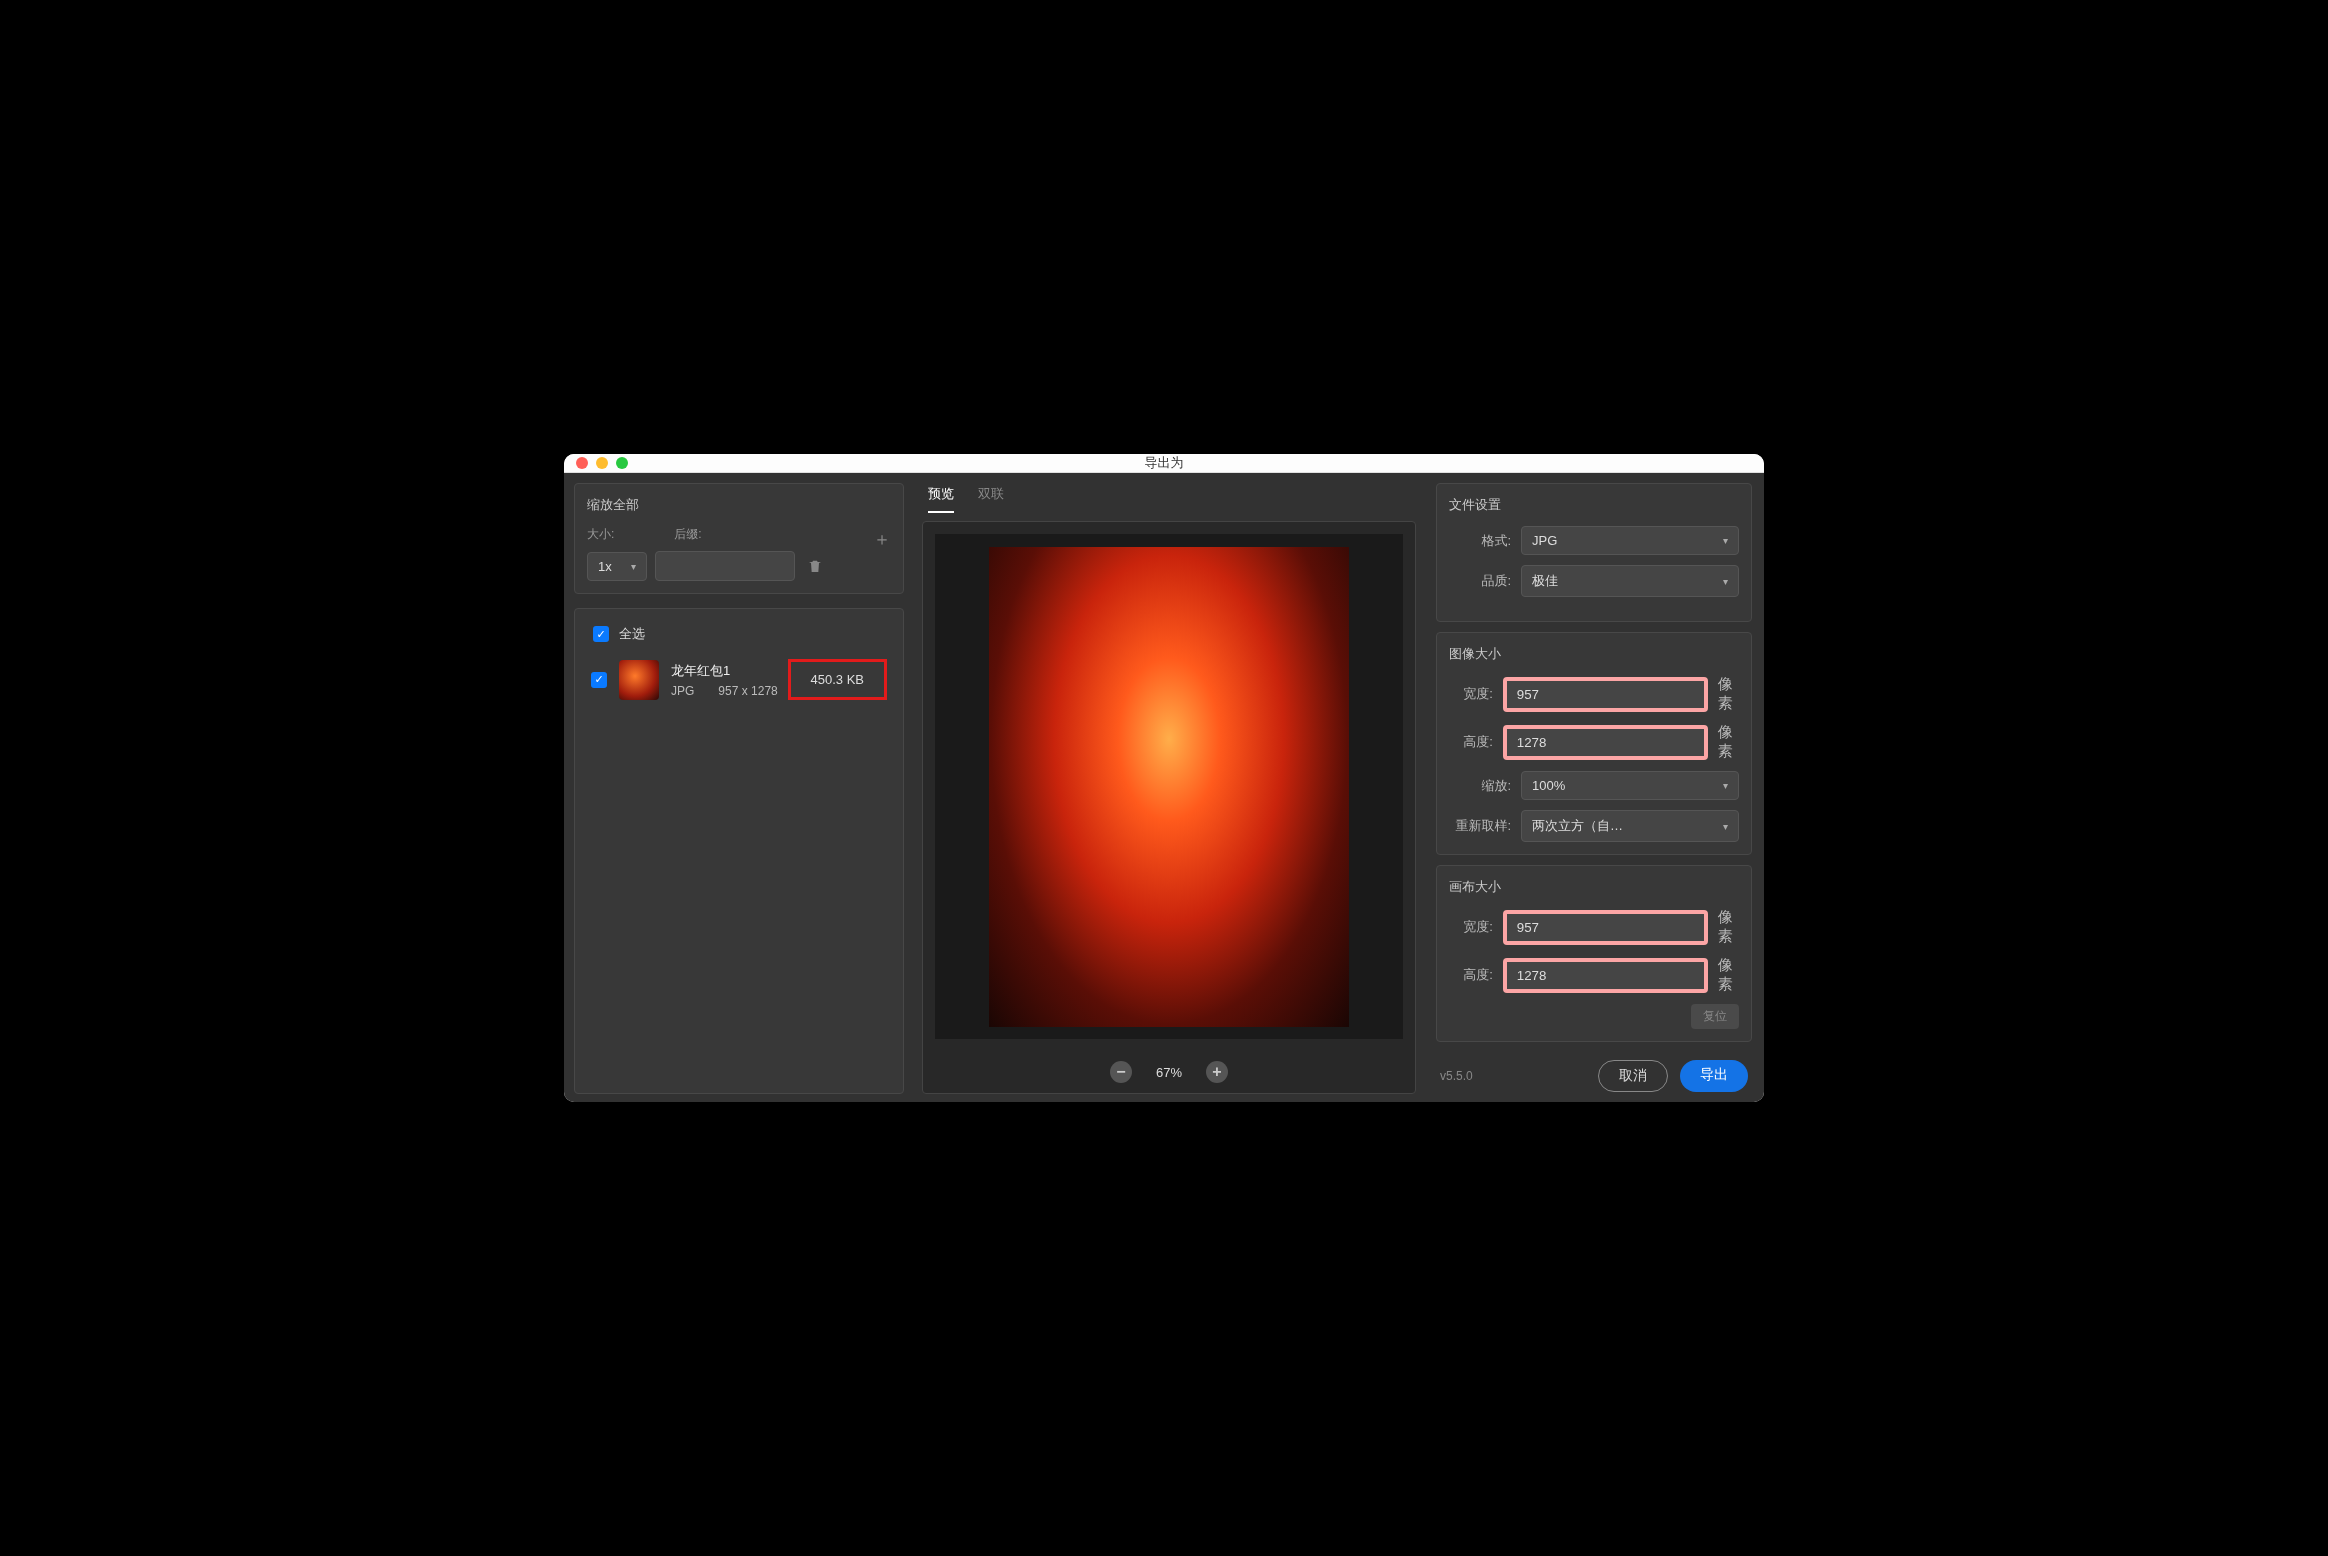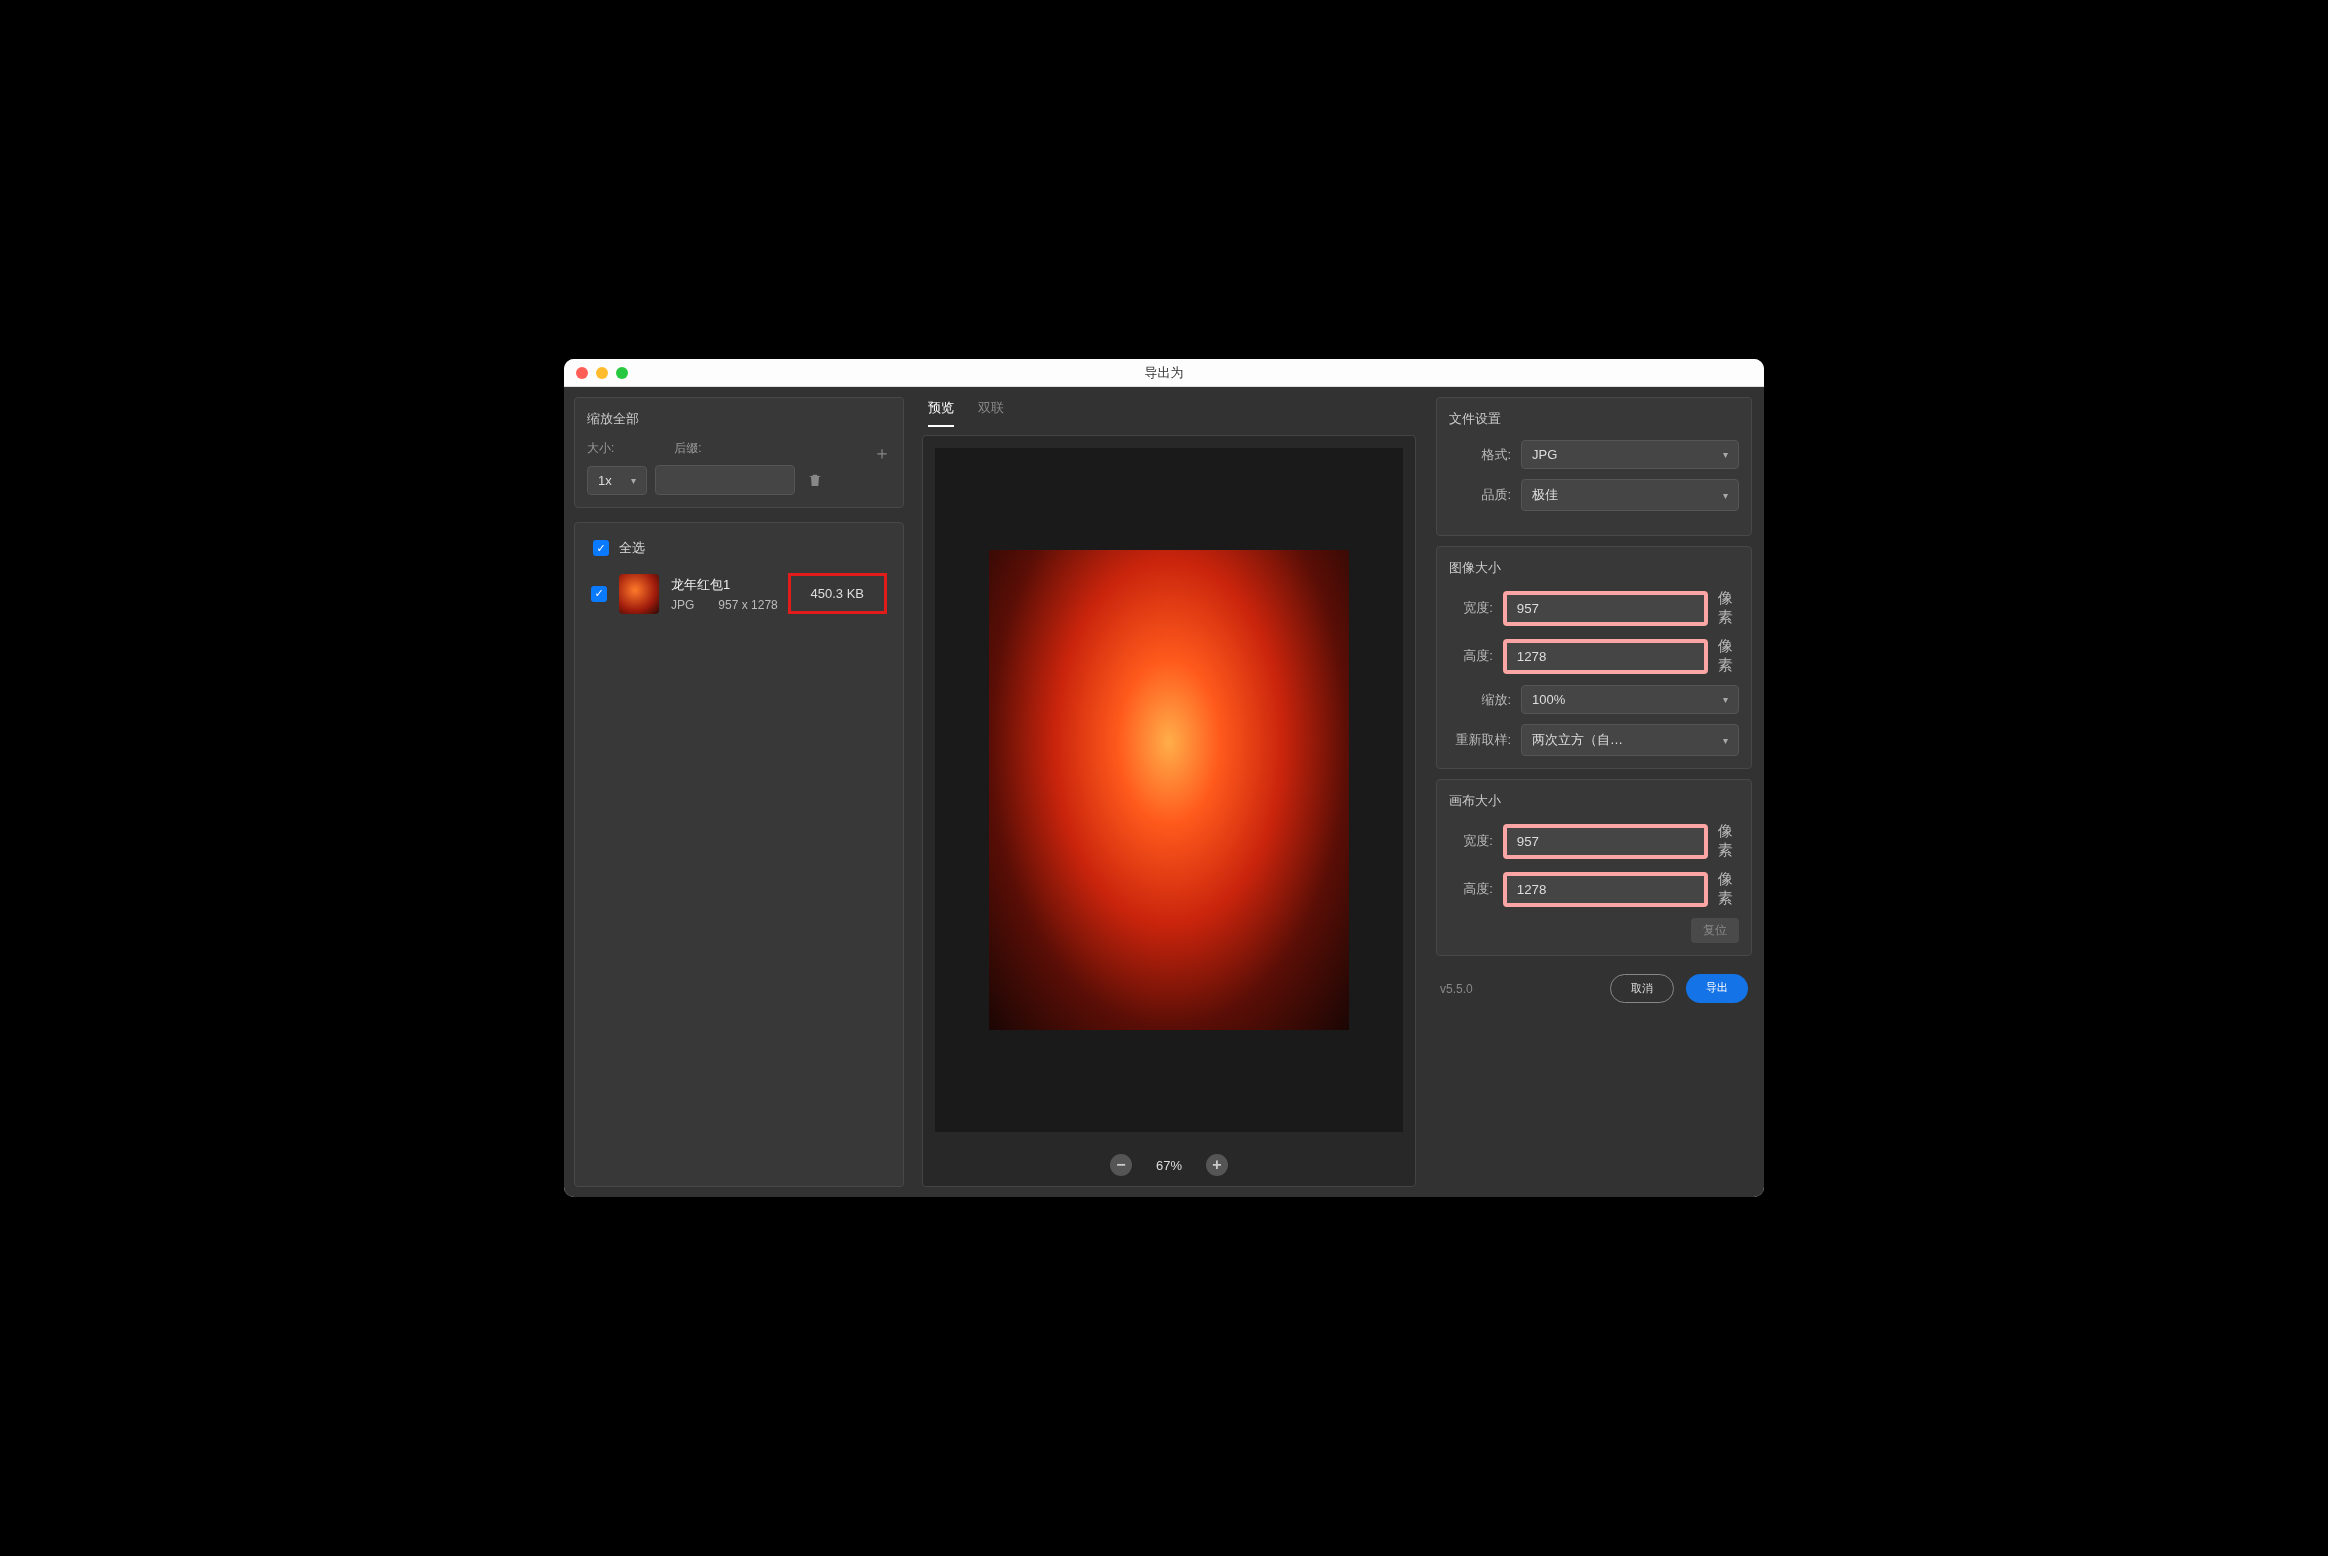--- a/index.html
+++ b/index.html
@@ -1,17 +1,17 @@
 <!DOCTYPE html>
 <html><head>
 <meta charset="utf-8">
 <style>
 * { margin: 0; padding: 0; box-sizing: border-box; font-family: -apple-system, "Helvetica Neue", Arial, sans-serif; }
 body { background: #000; display: flex; align-items: center; justify-content: center; min-height: 100vh; padding: 40px; }
-.window { width: 1200px; height: 838px; background: #f5f5f5; border-radius: 10px; overflow: hidden; display: flex; flex-direction: column; box-shadow: 0 10px 40px rgba(0,0,0,0.5); }
+.window { width: 1200px; height: 648px; background: #f5f5f5; border-radius: 10px; overflow: hidden; display: flex; flex-direction: column; box-shadow: 0 10px 40px rgba(0,0,0,0.5); }
 .titlebar { height: 28px; background: #fdfdfd; display: flex; align-items: center; position: relative; border-bottom: 1px solid #e0e0e0; }
 .traffic { display: flex; gap: 8px; padding-left: 12px; position: absolute; left: 0; }
 .traffic span { width: 12px; height: 12px; border-radius: 50%; }
 .t-close { background: #ff5f57; }
 .t-min { background: #febc2e; }
 .t-max { background: #28c840; }
 .title { flex: 1; text-align: center; font-size: 13px; color: #333; }
 .content { flex: 1; background: #323232; display: flex; color: #ddd; font-size: 13px; }
 
 
@@ -62,21 +62,21 @@
 .reset-row { display: flex; justify-content: flex-end; }
 .reset-btn { background: #4a4a4a; border-radius: 4px; padding: 4px 12px; color: #888; font-size: 12px; }
 .radio-row { display: flex; align-items: center; gap: 10px; padding: 6px 0; }
 .radio { width: 16px; height: 16px; border-radius: 50%; border: 2px solid #777; display: inline-flex; align-items: center; justify-content: center; }
 .radio.checked { border-color: #1473e6; }
 .radio.checked::after { content: ''; width: 8px; height: 8px; border-radius: 50%; background: #1473e6; }
 
 .footer { display: flex; align-items: center; justify-content: space-between; padding: 8px 4px 2px; }
 .version { color: #888; font-size: 12px; }
 .footer-btns { display: flex; gap: 12px; }
-.btn { padding: 6px 20px; border-radius: 16px; font-size: 11px; cursor: pointer; }
+.btn { padding: 6px 20px; border-radius: 16px; font-size: 14px; cursor: pointer; }
 .btn-cancel { border: 1px solid #888; color: #ddd; background: transparent; }
 .btn-export { background: #1473e6; color: #fff; border: none; }
 </style>
 </head>
 <body>
 
 <div class="window">
   <div class="titlebar">
     <div class="traffic">
       <span class="t-close"></span>

